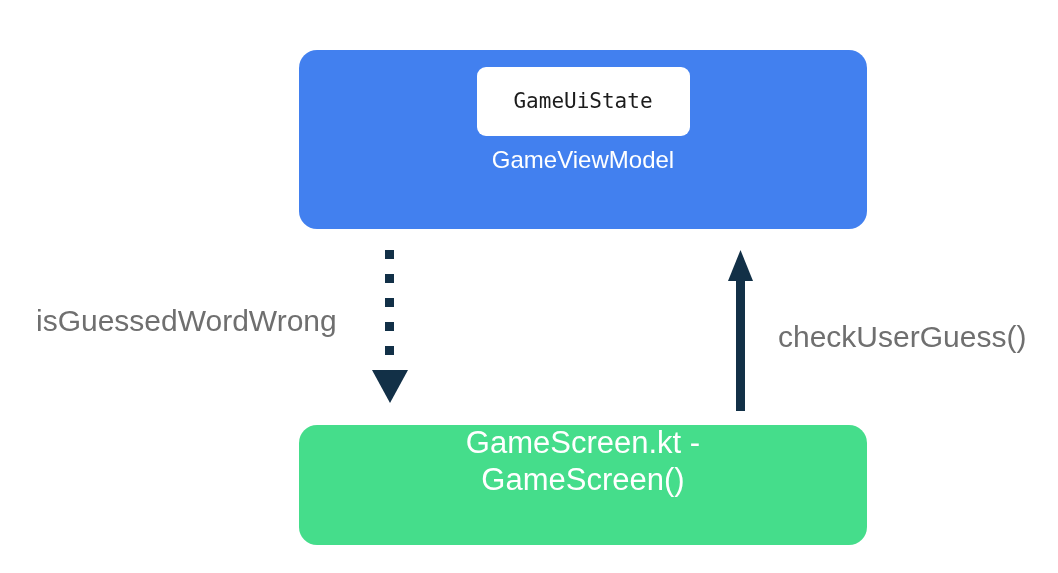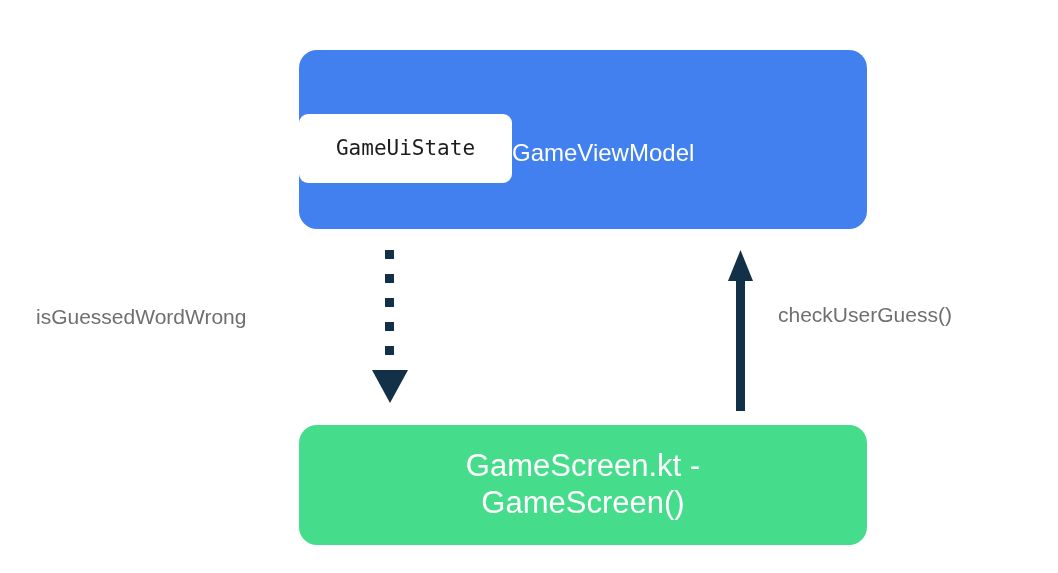--- a/index.html
+++ b/index.html
@@ -19,21 +19,21 @@
     height: 573px;
     background: #ffffff;
   }
 
   
   .node-box {
     position: absolute;
     box-sizing: border-box;
     border-radius: 18px;
     display: flex;
-    flex-direction: row;
+    flex-direction: column;
     align-items: center;
   }
 
   .viewmodel-box {
     left: 299px;
     top: 50px;
     width: 568px;
     height: 179px;
     background: #4280ef;
     justify-content: flex-start;
@@ -67,21 +67,21 @@
     white-space: nowrap;
     text-align: center;
   }
 
   .screen-box {
     left: 299px;
     top: 425px;
     width: 568px;
     height: 120px;
     background: #45dd8b;
-    justify-content: center;
+    justify-content: flex-start;
   }
   .screen-title {
     font-size: 31px;
     color: #ffffff;
     line-height: 1.18;
     text-align: center;
     white-space: pre-line;
   }
 
   
@@ -90,32 +90,32 @@
     left: 0;
     top: 0;
     width: 1058px;
     height: 573px;
     pointer-events: none;
   }
 
   
   .edge-label {
     position: absolute;
-    font-size: 21px;
+    font-size: 30px;
     color: #6f6f6f;
     line-height: 1;
     white-space: nowrap;
   }
   .label-left {
     left: 36px;
     top: 306px;
   }
   .label-right {
     left: 778px;
-    top: 304px;
+    top: 322px;
   }
 </style>
 </head>
 <body>
 
 <div class="canvas">
 
   <div class="node-box viewmodel-box">
     <div class="state-chip">
       <span class="state-chip-label">GameUiState</span>

